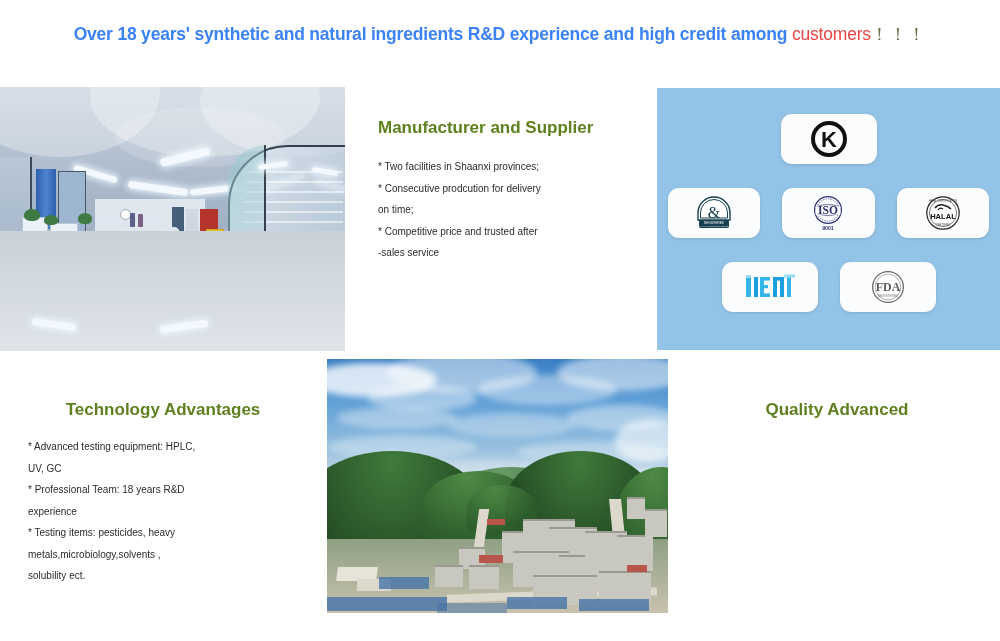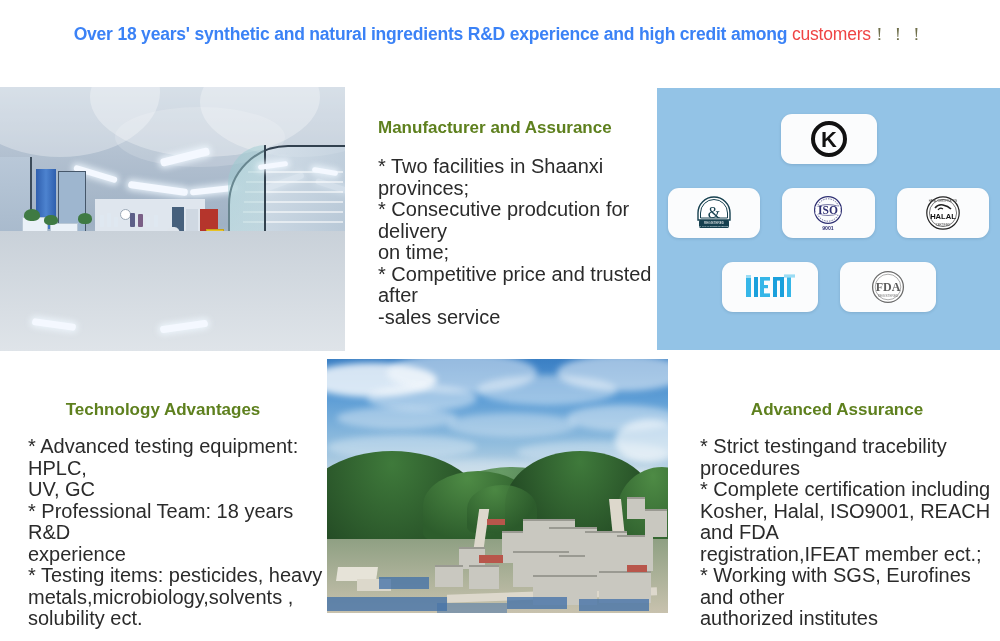--- a/index.html
+++ b/index.html
@@ -208,21 +208,21 @@
   }
 
   
   .block-heading {
     color: #5e801e;
     font-weight: bold;
     font-size: 17px;
   }
   .block-body {
     color: #2b2b2b;
-    font-size: 20px;
+    font-size: 10px;
     line-height: 21.5px;
     white-space: pre-line;
   }
 
   #mfr-block {
     position: absolute;
     left: 378px;
     top: 118px;
     width: 276px;
   }
@@ -342,21 +342,21 @@
     <div class="tube" style="left:258px;top:76px;width:30px;height:5px;transform:rotate(-8deg);"></div>
     <div class="tube" style="left:312px;top:82px;width:26px;height:5px;transform:rotate(10deg);"></div>
 
     <div style="position:absolute;left:12px;top:192px;width:22px;height:10px;background:#2f55a0;"></div>
     <div class="floor"></div>
     <div class="tube" style="left:32px;top:234px;width:44px;height:7px;transform:rotate(8deg);"></div>
     <div class="tube" style="left:160px;top:236px;width:48px;height:7px;transform:rotate(-8deg);"></div>
   </div>
 
   <div id="mfr-block">
-    <div class="block-heading">Manufacturer and Assurance</div>
+    <div class="block-heading">Manufacturer and Supplier</div>
     <div class="block-body">* Two facilities in Shaanxi provinces;
 * Consecutive prodcution for delivery
 on time;
 * Competitive price and trusted after
 -sales service</div>
   </div>
 
   <div id="cert-panel">
 
     <div class="cert-row" style="top:26px;">
@@ -501,23 +501,16 @@
     <div class="block-body">* Advanced testing equipment: HPLC,
 UV, GC
 * Professional Team: 18 years R&amp;D
 experience
 * Testing items: pesticides, heavy
 metals,microbiology,solvents ,
 solubility ect.</div>
   </div>
 
   <div id="qa-block">
-    <div class="block-heading">Advanced Assurance</div>
-    <div class="block-body">* Strict testingand tracebility
-procedures
-* Complete certification including
-Kosher, Halal, ISO9001, REACH and FDA
- registration,IFEAT member ect.;
-* Working with SGS, Eurofines and other
- authorized institutes</div>
+    <div class="block-heading">Quality Advanced</div>
   </div>
 
 </div>
 
 </body></html>

